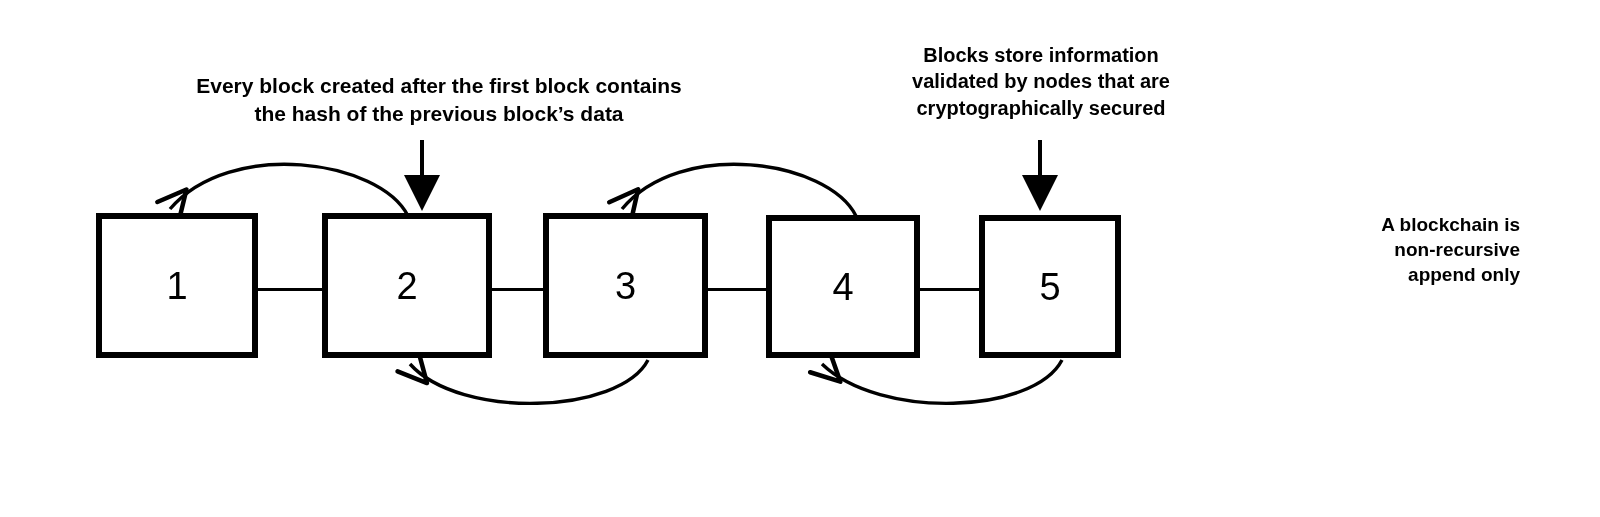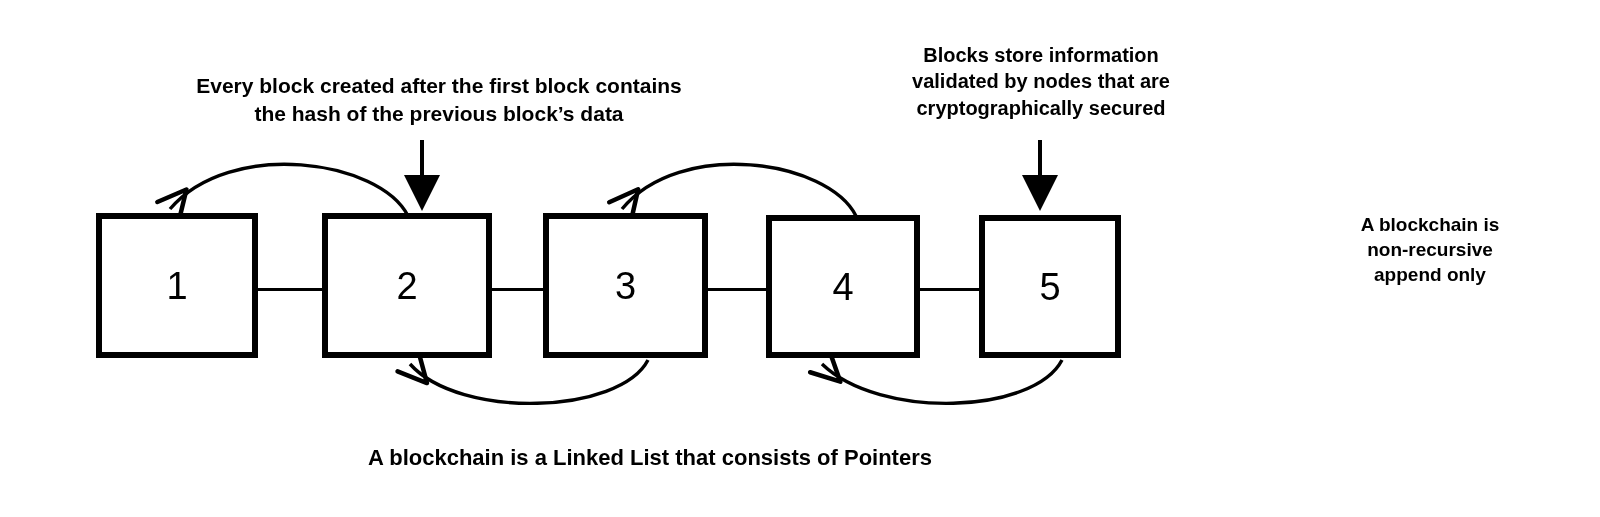--- a/index.html
+++ b/index.html
@@ -84,20 +84,21 @@
     left: 880px;
     top: 42px;
     width: 322px;
     font-size: 20px;
   }
   .note-append {
     left: 1340px;
     top: 212px;
     width: 180px;
     font-size: 19px;
+    text-align: right;
   }
   .note-caption {
     left: 245px;
     top: 443px;
     width: 810px;
     font-size: 22px;
   }
 
   
   #arrows {
@@ -163,15 +164,14 @@
 validated by nodes that are
 cryptographically secured</div>
 
   <div class="annotation note-hash">Every block created after the first block contains
 the hash of the previous block’s data</div>
 
   <div class="annotation note-append">A blockchain is
 non-recursive
 append only</div>
 
-  <div class="annotation note-caption">A blockchain is a Linked List that consists of Pointers</div>
 
 </div>
 
 </body></html>

